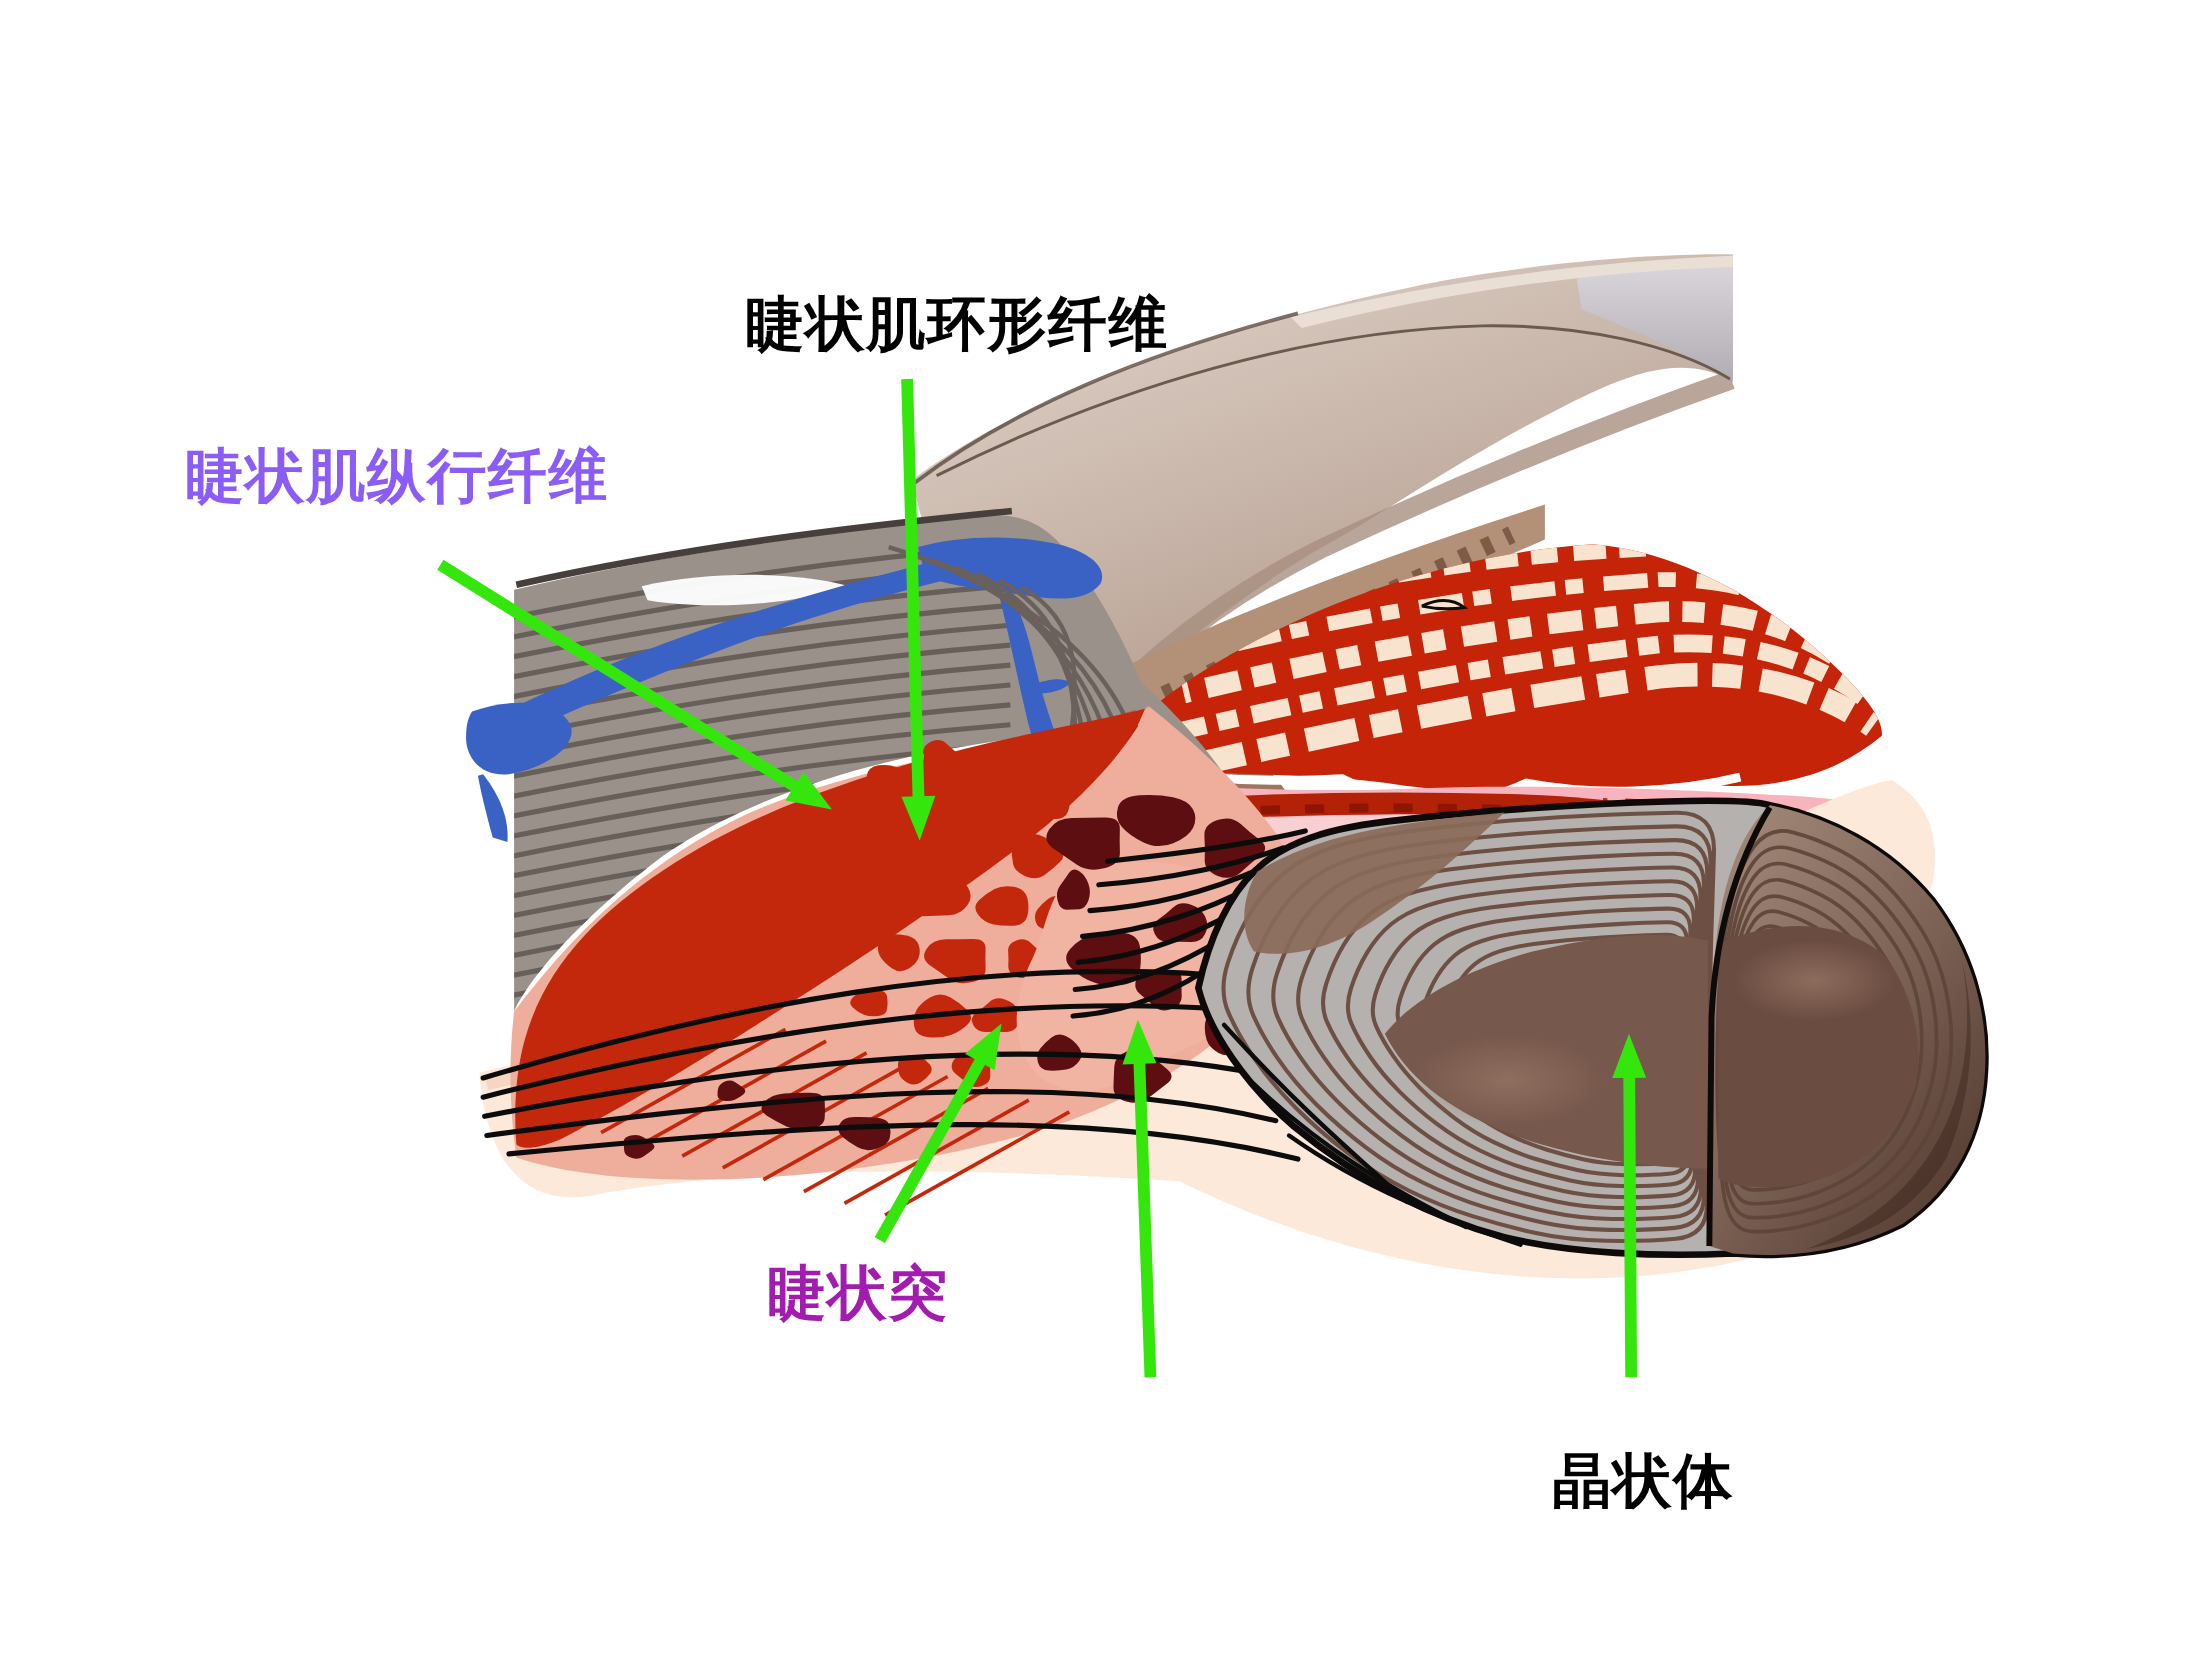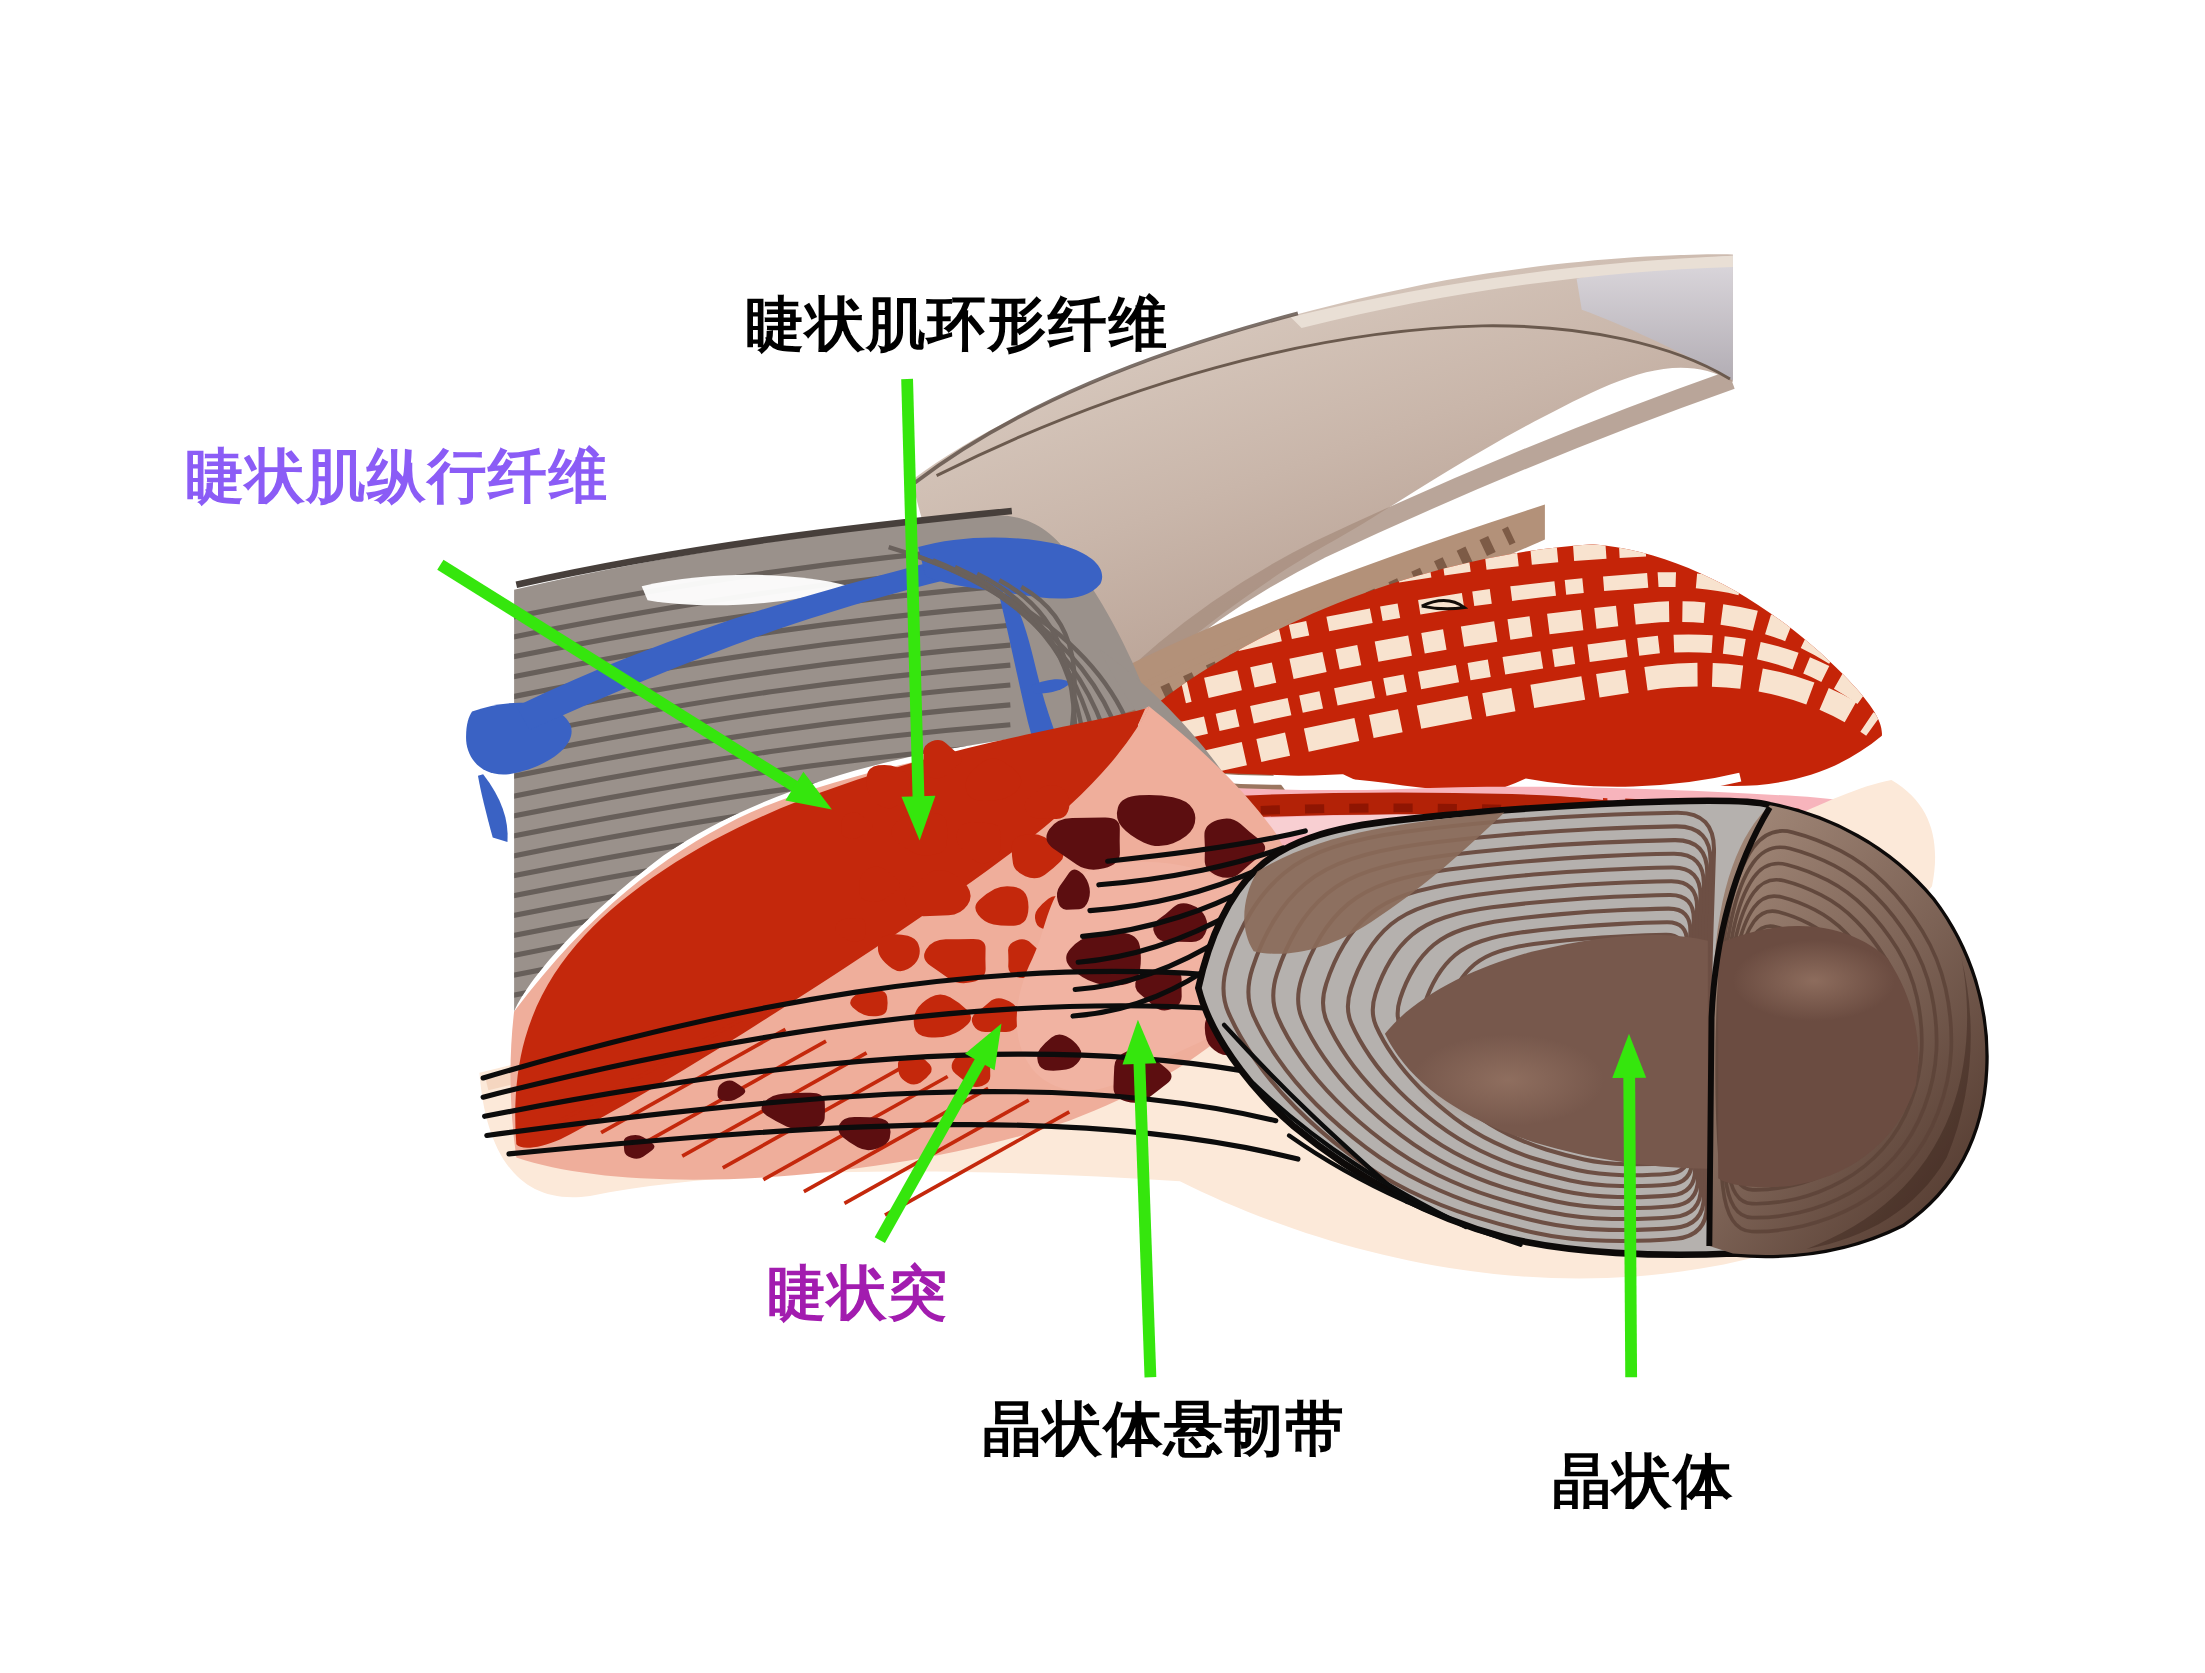--- a/index.html
+++ b/index.html
@@ -369,17 +369,16 @@
         <g>
           <line x1="2212" y1="1868" x2="2209.309006472238" y2="1449.9990053542792" stroke="#35e60d" stroke-width="16"></line>
           <polygon points="2209,1402 2232.3857814892226,1461.8506910915683 2186.386734691372,1462.1468222941296" fill="#35e60d"></polygon>
         </g>
       </g>
 </svg>
 
 <div class="lbl" style="left: 957px; top: 323px; font-size: 59px; color: rgb(0, 0, 0);">睫状肌环形纤维</div>
 <div class="lbl" style="left: 389px; top: 475px; font-size: 59px; color: #8b5cf6; margin-left: 8px;">睫状肌纵行纤维</div>
 <div class="lbl" style="left: 858px; top: 1292px; font-size: 59px; color: #a21caf;">睫状突</div>
-<div class="lbl" style="left: 1164px; top: 1428px; font-size: 59px; color: rgb(0, 0, 0);">晶状体悬韧带</div>
 <div class="lbl" style="left: 1643px; top: 1480px; font-size: 59px; color: rgb(0, 0, 0); text-align: right;">晶状体</div>
 
 </div>
 
 
 </body></html>

